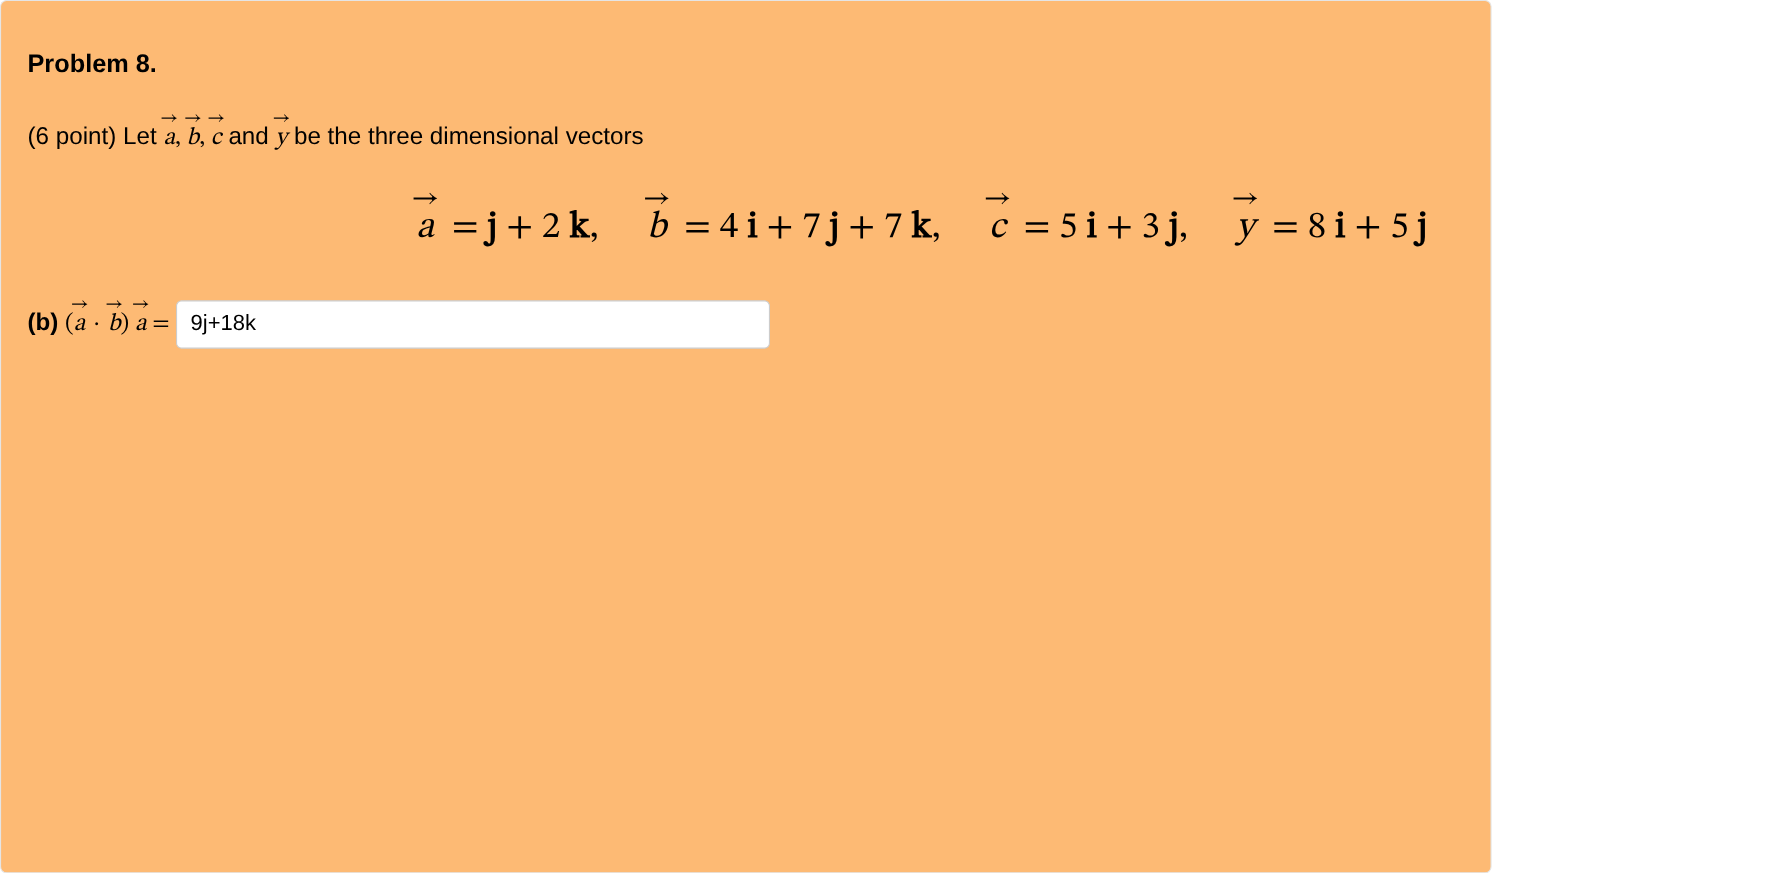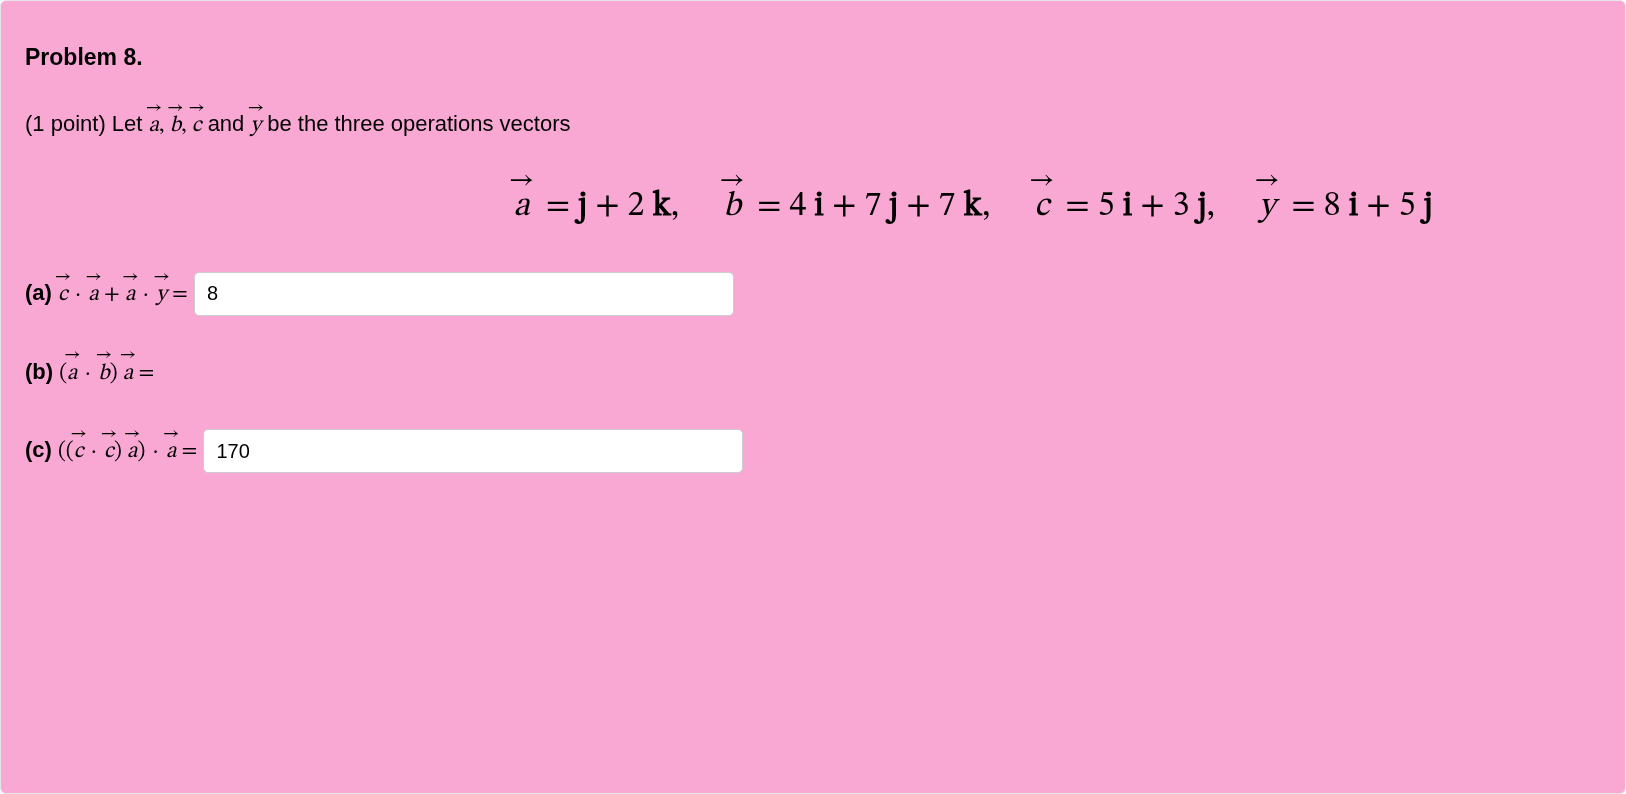--- a/index.html
+++ b/index.html
@@ -4,26 +4,26 @@
 <style>
   * { box-sizing: border-box; }
   html, body {
     margin: 0;
     padding: 0;
     font-family: -apple-system, BlinkMacSystemFont, "Segoe UI", Helvetica, Arial, sans-serif;
     background: #fff;
     color: #000;
   }
   .container {
-    width: 1626px;
+    width: 1356px;
     min-height: 794px;
     padding: 40px 24px 24px 24px;
     border: 1px solid #e5e5e5;
     border-radius: 6px;
-    background: #f9a8d4;
+    background: #fdba74;
     font-size: 22px;
     line-height: 1.45;
   }
   .title {
     font-weight: 700;
     font-size: 23px;
     margin-bottom: 34px;
   }
   .intro {
     margin-bottom: 28px;
@@ -83,54 +83,43 @@
   .spaceeq { margin-left: 36px; }
 </style>
 </head>
 <body>
 
 <div class="container">
 
   <div class="title">Problem 8.</div>
 
   <div class="intro">
-    <span>(1 point) </span><span>Let </span><span class="serif"><span class="vec">a</span>, <span class="vec">b</span>, <span class="vec">c</span></span><span> and </span><span class="serif"><span class="vec">y</span></span><span> be the three operations vectors</span>
+    <span>(6 point) </span><span>Let </span><span class="serif"><span class="vec">a</span>, <span class="vec">b</span>, <span class="vec">c</span></span><span> and </span><span class="serif"><span class="vec">y</span></span><span> be the three dimensional vectors</span>
   </div>
 
   <div class="equations serif">
     <span class="eq-group">
       <span class="vec">a</span>
       &nbsp;=&nbsp;<span class="bold">j</span>&nbsp;+&nbsp;2&nbsp;<span class="bold">k</span>,
       <span class="spaceeq"></span>
       <span class="vec">b</span>
       &nbsp;=&nbsp;4&nbsp;<span class="bold">i</span>&nbsp;+&nbsp;7&nbsp;<span class="bold">j</span>&nbsp;+&nbsp;7&nbsp;<span class="bold">k</span>,
       <span class="spaceeq"></span>
       <span class="vec">c</span>
       &nbsp;=&nbsp;5&nbsp;<span class="bold">i</span>&nbsp;+&nbsp;3&nbsp;<span class="bold">j</span>,
       <span class="spaceeq"></span>
       <span class="vec">y</span>
       &nbsp;=&nbsp;8&nbsp;<span class="bold">i</span>&nbsp;+&nbsp;5&nbsp;<span class="bold">j</span>
     </span>
   </div>
 
 
-  <div class="part">
-    <span class="part-label">
-      <span class="lbl">(a) </span><span class="serif"><span class="vec">c</span><span class="dot">&nbsp;·&nbsp;</span><span class="vec">a</span>&nbsp;+&nbsp;<span class="vec">a</span><span class="dot">&nbsp;·&nbsp;</span><span class="vec">y</span></span><span class="serif"> = </span>
-    </span>
-    <input class="answer-input" type="text" value="8" style="">
-  </div>
 
   <div class="part">
     <span class="part-label">
       <span class="lbl">(b) </span><span class="serif">(<span class="vec">a</span><span class="dot">&nbsp;·&nbsp;</span><span class="vec">b</span>)&nbsp;<span class="vec">a</span></span><span class="serif"> = </span>
     </span>
+    <input class="answer-input" type="text" value="9j+18k" style="">
   </div>
 
-  <div class="part">
-    <span class="part-label">
-      <span class="lbl">(c) </span><span class="serif">((<span class="vec">c</span><span class="dot">&nbsp;·&nbsp;</span><span class="vec">c</span>)&nbsp;<span class="vec">a</span>)<span class="dot">&nbsp;·&nbsp;</span><span class="vec">a</span></span><span class="serif"> = </span>
-    </span>
-    <input class="answer-input" type="text" value="170" style="">
-  </div>
 
 
 </div>
 
 </body></html>

